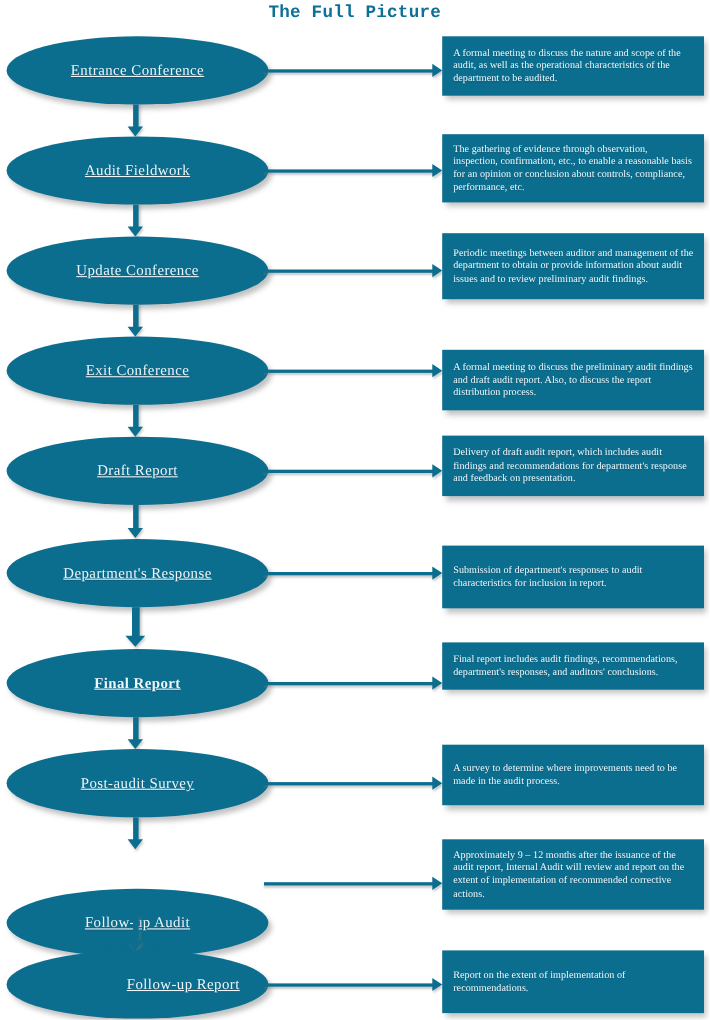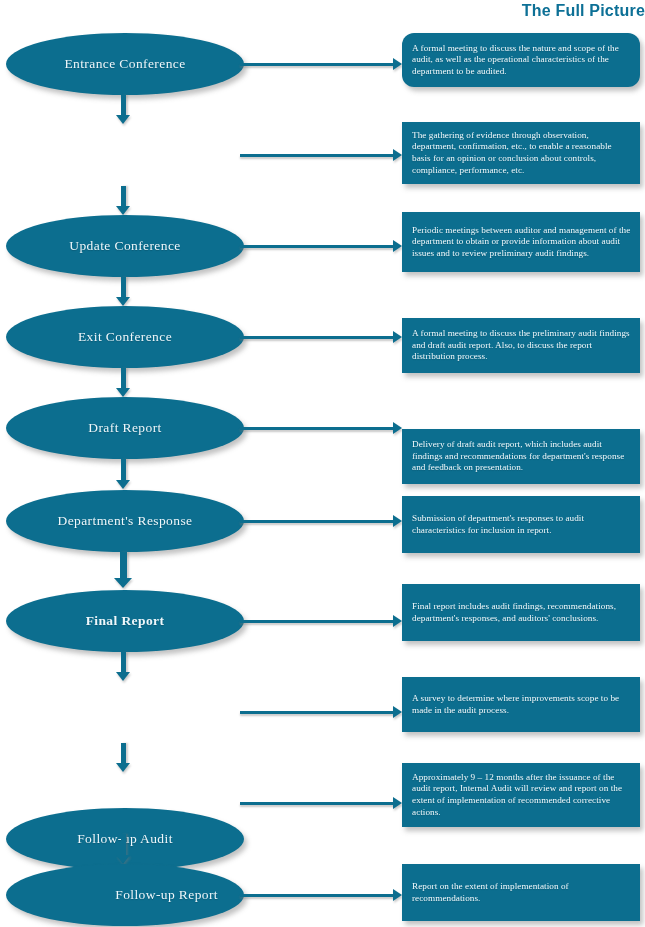--- a/index.html
+++ b/index.html
@@ -9,22 +9,22 @@
     font-family:"Liberation Serif", serif;
     position:relative;
     overflow:hidden;
   }
   #stage{position:relative;width:645px;height:927px;}
 
   
   .title{
     position:absolute;
     left:0;top:2px;width:645px;
-    text-align:right;
-    font-family:Liberation Sans, sans-serif;
+    text-align:center;
+    font-family:Liberation Mono, monospace;
     font-weight:bold;
     font-size:16px;
     color:#0d7096;
     letter-spacing:0.2px;
   }
 
   
   .node{
     position:absolute;
     left:6px;
@@ -40,20 +40,21 @@
   }
   .node-label{
     color:#eef7fb;
     font-family:"Liberation Serif", serif;
     font-size:13.5px;
     line-height:16px;
     text-align:center;
     letter-spacing:0.4px;
     padding:0 26px;
     text-shadow:0 1px 1px rgba(0,0,0,0.18);
+    text-decoration:underline;
   }
   .node-label.bold{font-weight:bold;}
 
   
   .desc{
     position:absolute;
     left:402px;
     width:238px;
     background:#0c6e8f;
     box-shadow:3px 4px 5px rgba(120,120,120,0.45);
@@ -121,34 +122,37 @@
 
   <div class="title">The Full Picture</div>
 
   <div class="node" style="top:33px;">
     <span class="node-label">Entrance Conference</span>
   </div>
   <div class="hconn" style="left:240px;top:58px;width:164px;">
     <span class="bar" style="width:155px;"></span>
     <span class="head" style="left:153px;"></span>
   </div>
-  <div class="desc" style="top:33px;height:54px;border-radius:12px;">
+  <div class="desc" style="top:33px;height:54px;">
     <span class="desc-text">A formal meeting to discuss the nature and scope of the audit, as well as the operational characteristics of the department to be audited.</span>
   </div>
   <div class="vconn" style="left:115px;top:95px;width:16px;height:30px;">
     <span class="stem" style="left:5.5px;width:5px;height:22px;"></span>
     <span class="head" style="left:1px;top:20px;"></span>
   </div>
 
+  <div class="node" style="top:124px;">
+    <span class="node-label">Audit Fieldwork</span>
+  </div>
   <div class="hconn" style="left:240px;top:149px;width:164px;">
     <span class="bar" style="width:155px;"></span>
     <span class="head" style="left:153px;"></span>
   </div>
   <div class="desc" style="top:122px;height:62px;">
-    <span class="desc-text">The gathering of evidence through observation, department, confirmation, etc., to enable a reasonable basis for an opinion or conclusion about controls, compliance, performance, etc.</span>
+    <span class="desc-text">The gathering of evidence through observation, inspection, confirmation, etc., to enable a reasonable basis for an opinion or conclusion about controls, compliance, performance, etc.</span>
   </div>
   <div class="vconn" style="left:115px;top:186px;width:16px;height:30px;">
     <span class="stem" style="left:5.5px;width:5px;height:22px;"></span>
     <span class="head" style="left:1px;top:20px;"></span>
   </div>
 
   <div class="node" style="top:215px;">
     <span class="node-label">Update Conference</span>
   </div>
   <div class="hconn" style="left:240px;top:240px;width:164px;">
@@ -178,21 +182,21 @@
     <span class="head" style="left:1px;top:20px;"></span>
   </div>
 
   <div class="node" style="top:397px;">
     <span class="node-label">Draft Report</span>
   </div>
   <div class="hconn" style="left:240px;top:422px;width:164px;">
     <span class="bar" style="width:155px;"></span>
     <span class="head" style="left:153px;"></span>
   </div>
-  <div class="desc" style="top:396px;height:55px;margin-top:33px;">
+  <div class="desc" style="top:396px;height:55px;">
     <span class="desc-text">Delivery of draft audit report, which includes audit findings and recommendations for department's response and feedback on presentation.</span>
   </div>
   <div class="vconn" style="left:115px;top:459px;width:16px;height:32px;">
     <span class="stem" style="left:5.5px;width:5px;height:23px;"></span>
     <span class="head" style="left:1px;top:21px;"></span>
   </div>
 
   <div class="node" style="top:490px;">
     <span class="node-label">Department's
 Response</span>
@@ -209,34 +213,37 @@
     <span class="head" style="left:1px;top:26px;"></span>
   </div>
 
   <div class="node" style="top:590px;">
     <span class="node-label bold">Final Report</span>
   </div>
   <div class="hconn" style="left:240px;top:615px;width:164px;">
     <span class="bar" style="width:155px;"></span>
     <span class="head" style="left:153px;"></span>
   </div>
-  <div class="desc" style="top:584px;height:57px;">
+  <div class="desc" style="top:584px;height:43px;">
     <span class="desc-text">Final report includes audit findings, recommendations, department's responses, and auditors' conclusions.</span>
   </div>
   <div class="vconn" style="left:115px;top:652px;width:16px;height:30px;">
     <span class="stem" style="left:5.5px;width:5px;height:22px;"></span>
     <span class="head" style="left:1px;top:20px;"></span>
   </div>
 
+  <div class="node" style="top:681px;">
+    <span class="node-label">Post-audit Survey</span>
+  </div>
   <div class="hconn" style="left:240px;top:706px;width:164px;">
     <span class="bar" style="width:155px;"></span>
     <span class="head" style="left:153px;"></span>
   </div>
   <div class="desc" style="top:677px;height:55px;">
-    <span class="desc-text">A survey to determine where improvements scope to be made in the audit process.</span>
+    <span class="desc-text">A survey to determine where improvements need to be made in the audit process.</span>
   </div>
   <div class="vconn" style="left:115px;top:743px;width:16px;height:30px;">
     <span class="stem" style="left:5.5px;width:5px;height:22px;"></span>
     <span class="head" style="left:1px;top:20px;"></span>
   </div>
 
   <div class="node" style="top:808px;">
     <span class="node-label">Follow-up Audit</span>
   </div>
   <div class="hconn" style="left:240px;top:797px;width:164px;">

